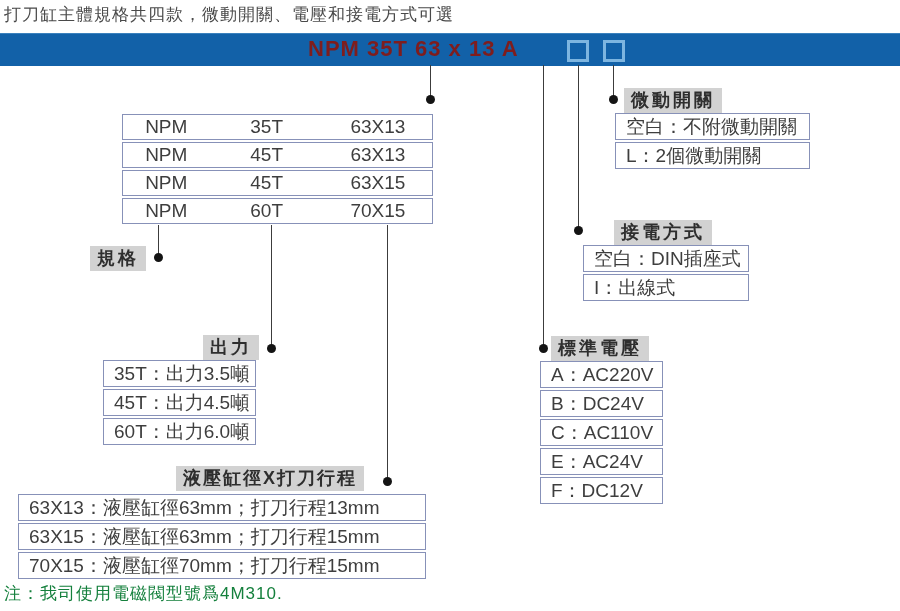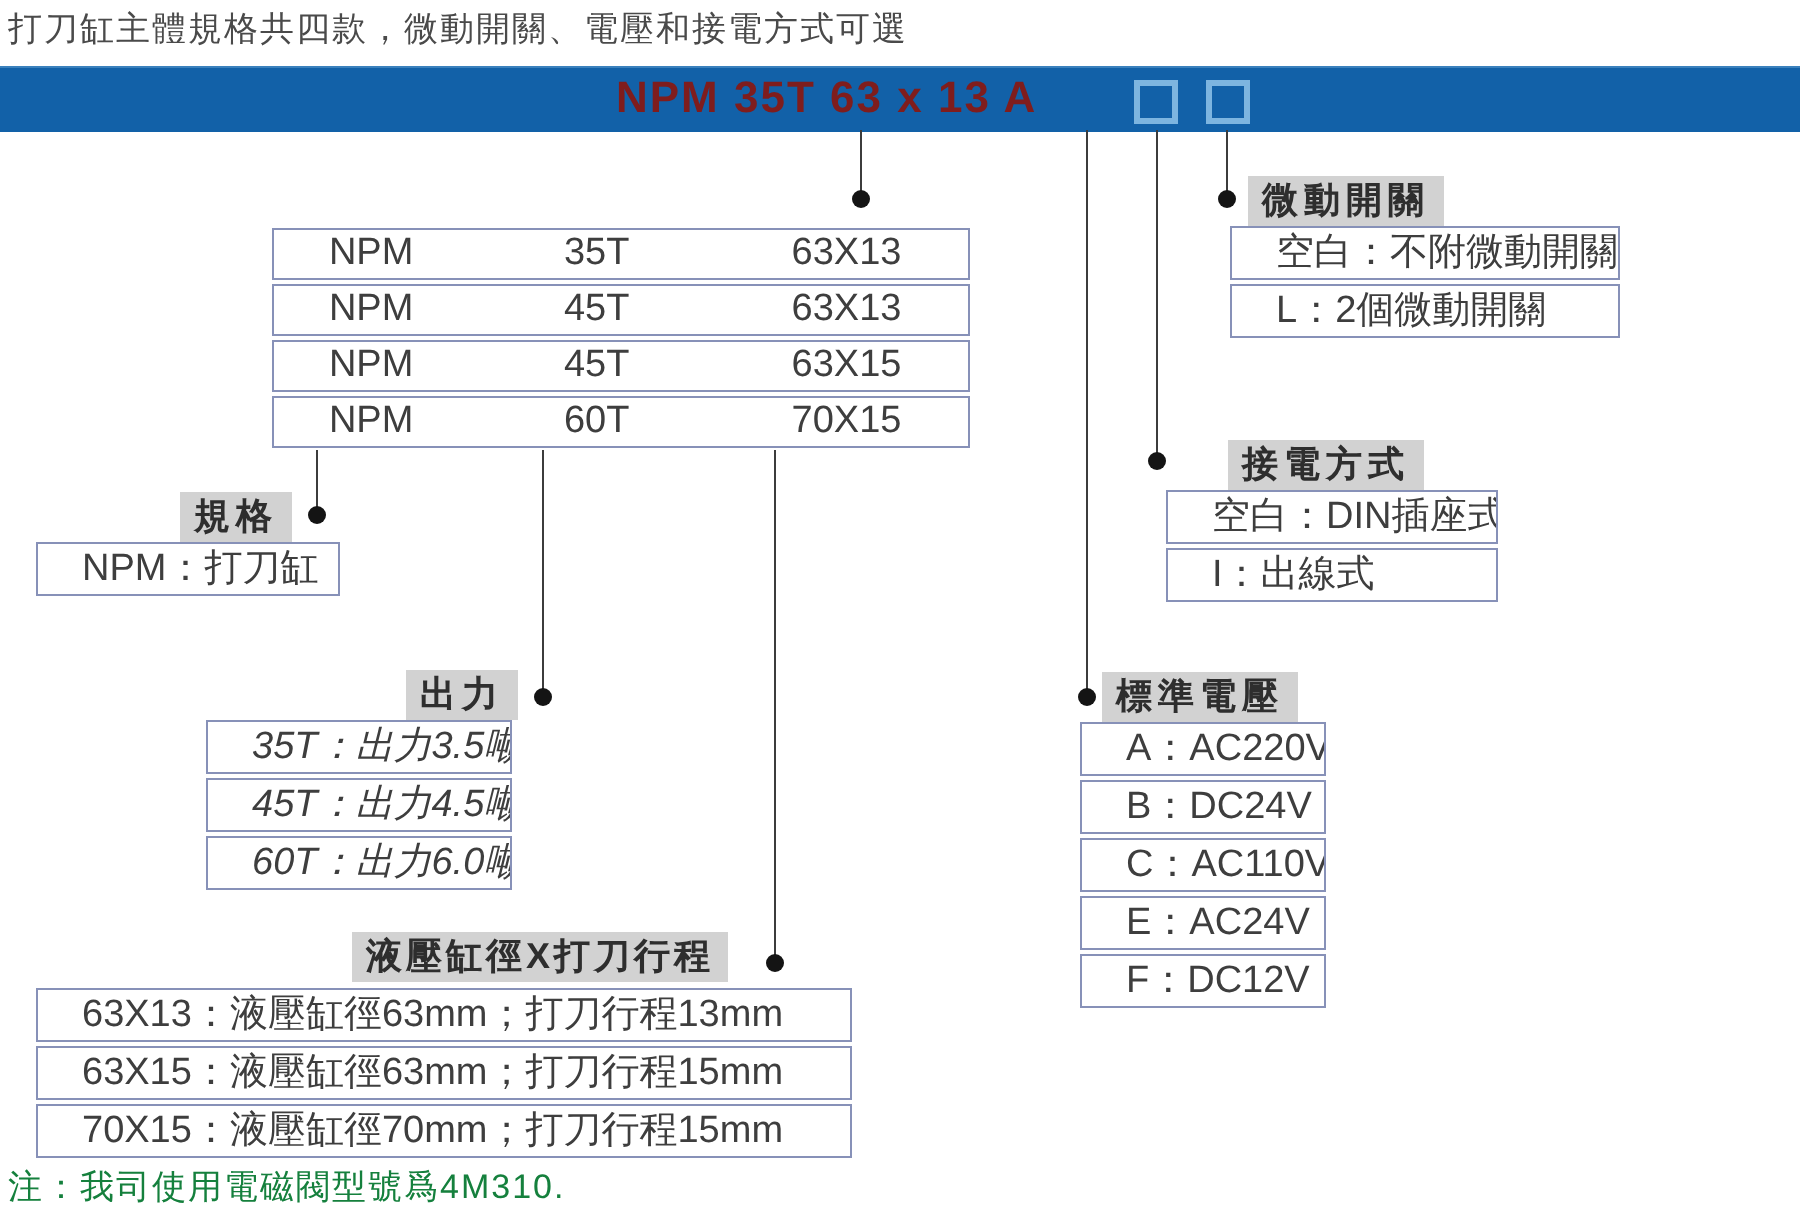--- a/index.html
+++ b/index.html
@@ -13,21 +13,21 @@
   .bar-code{left:308px;top:33px;height:32px;line-height:32px;font-size:22px;font-weight:bold;
     color:#7f1d1d;letter-spacing:1px;}
   .opt-sq{top:40px;width:16px;height:16px;border:3px solid #7db5e0;background:transparent;}
   .sq1{left:567px;} .sq2{left:603px;}
   .vline{width:1px;background:#3c3c3c;}
   .dot{width:9px;height:9px;border-radius:50%;background:#141414;}
   .lbl{background:#d2d2d2;color:#2e2e2e;font-size:18px;font-weight:bold;
     letter-spacing:3px;line-height:21px;padding:2px 7px;white-space:nowrap;}
   .box{display:flex;flex-direction:column;}
   .brow{border:1px solid #8791b8;background:#ffffff;height:25px;line-height:25px;
-    font-size:19px;padding:0 22px;white-space:nowrap;overflow:hidden;}
+    font-size:19px;padding:0 10px;white-space:nowrap;overflow:hidden;}
   .brow + .brow{margin-top:2px;}
   .tbl .brow{display:grid;grid-template-columns:28% 37% 35%;padding:0;height:24px;line-height:24px;}
   .tbl .brow span{text-align:center;}
   .note{left:4px;top:582px;font-size:17px;letter-spacing:1px;color:#15803d;}
 </style>
 </head>
 <body>
 
 <div class="canvas">
 
@@ -47,21 +47,21 @@
   <div class="abs vline" style="left:387px;top:225px;height:254px;"></div>
 
   <div class="abs dot" style="left:426px;top:95px;"></div>
   <div class="abs dot" style="left:539px;top:344px;"></div>
   <div class="abs dot" style="left:574px;top:226px;"></div>
   <div class="abs dot" style="left:609px;top:95px;"></div>
   <div class="abs dot" style="left:154px;top:253px;"></div>
   <div class="abs dot" style="left:267px;top:344px;"></div>
   <div class="abs dot" style="left:383px;top:477px;"></div>
 
-  <div class="abs box tbl" style="left:136px;top:114px;width:349px;">
+  <div class="abs box tbl" style="left:122px;top:114px;width:311px;">
     <div class="brow">
       <span>NPM</span>
       <span>35T</span>
       <span>63X13</span>
     </div>
     <div class="brow">
       <span>NPM</span>
       <span>45T</span>
       <span>63X13</span>
     </div>
@@ -71,26 +71,23 @@
       <span>63X15</span>
     </div>
     <div class="brow">
       <span>NPM</span>
       <span>60T</span>
       <span>70X15</span>
     </div>
   </div>
 
   <div class="abs lbl" style="left:90px;top:246px;">規格</div>
-  <div class="abs box" style="left:18px;top:271px;width:152px;">
-    <div class="brow">NPM：打刀缸</div>
-  </div>
 
   <div class="abs lbl" style="left:203px;top:335px;">出力</div>
-  <div class="abs box" style="left:103px;top:360px;width:153px;font-style:italic;">
+  <div class="abs box" style="left:103px;top:360px;width:153px;">
     <div class="brow">35T：出力3.5噸</div>
     <div class="brow">45T：出力4.5噸</div>
     <div class="brow">60T：出力6.0噸</div>
   </div>
 
   <div class="abs lbl" style="left:176px;top:466px;letter-spacing:2px;">液壓缸徑X打刀行程</div>
   <div class="abs box" style="left:18px;top:494px;width:408px;">
     <div class="brow">63X13：液壓缸徑63mm；打刀行程13mm</div>
     <div class="brow">63X15：液壓缸徑63mm；打刀行程15mm</div>
     <div class="brow">70X15：液壓缸徑70mm；打刀行程15mm</div>

